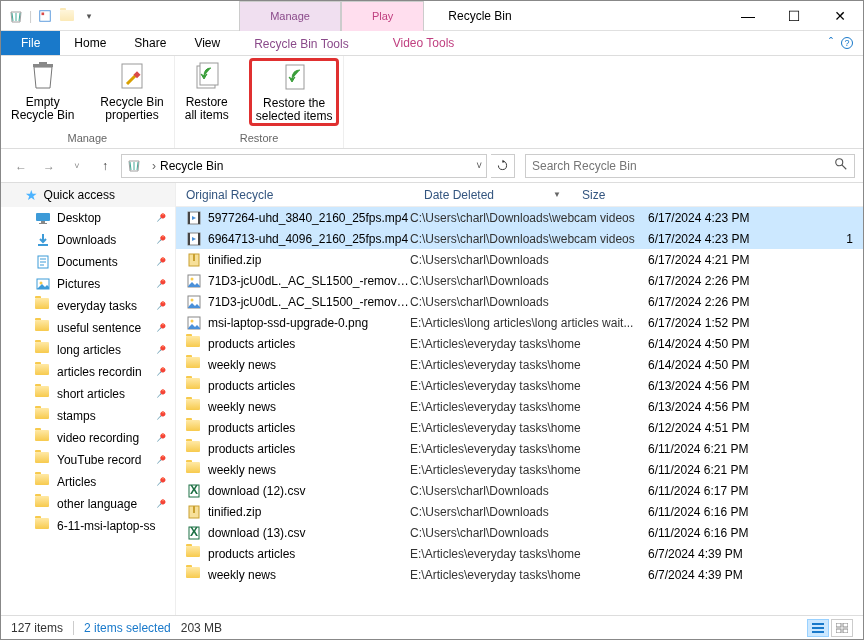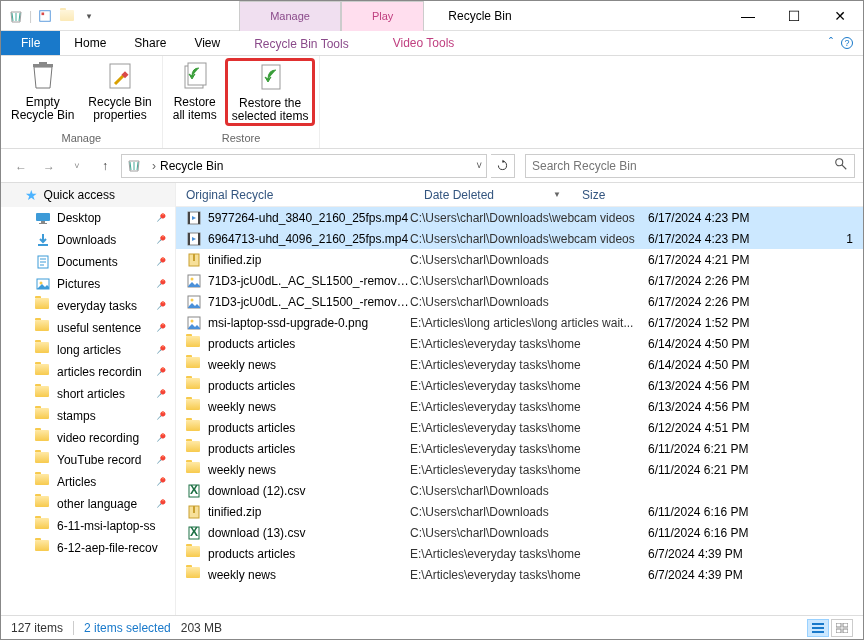--- a/index.html
+++ b/index.html
@@ -19,21 +19,21 @@
 .ribbon-tabs { height: 25px; display: flex; align-items: stretch; background: #fff; border-bottom: 1px solid #ddd; }
 .rt { padding: 0 14px; display: flex; align-items: center; cursor: pointer; font-size: 12px; }
 .rt.file { background: #1979ca; color: #fff; padding: 0 20px; }
 .rt.active { background: #fff; border-top: 2px solid transparent; }
 .rt.tools1 { color: #8a4a8a; padding: 0 20px; }
 .rt.tools2 { color: #c04080; padding: 0 24px; }
 .ribbon-collapse { margin-left: auto; padding: 0 10px; display: flex; align-items: center; color: #1979ca; }
 
 .ribbon-body { height: 93px; background: #fff; border-bottom: 1px solid #ddd; display: flex; }
 .rgroup { display: flex; flex-direction: column; border-right: 1px solid #eee; padding: 2px 4px; }
-.rgroup-items { display: flex; flex: 1; align-items: flex-start; gap: 2px; }
+.rgroup-items { display: flex; flex: 1; align-items: flex-start; gap: 14px; }
 .rgroup-label { text-align: center; font-size: 11px; color: #666; padding: 2px 0; }
 .rbtn { display: flex; flex-direction: column; align-items: center; padding: 2px 6px; cursor: pointer; text-align: center; font-size: 11px; line-height: 13px; }
 .rbtn-icon { width: 32px; height: 32px; margin-bottom: 4px; display: flex; align-items: center; justify-content: center; }
 .rbtn.highlighted { border: 3px solid #e03030; border-radius: 4px; padding: 0 4px; }
 
 .navbar { height: 34px; display: flex; align-items: center; padding: 4px 8px; gap: 4px; border-bottom: 1px solid #ddd; }
 .navbtn { width: 24px; height: 24px; display: flex; align-items: center; justify-content: center; color: #888; cursor: pointer; }
 .navbtn.active { color: #333; }
 .addressbar { flex: 1; height: 24px; border: 1px solid #ccc; display: flex; align-items: center; padding: 0 4px; background: #fff; }
 .addr-icon { width: 18px; height: 18px; margin-right: 4px; }
@@ -332,26 +332,20 @@
             </div>
             <span class="sb-label">other language</span>
             <span class="sb-pin">📍</span>
           </div>
           <div class="sb-item">
             <div class="sb-icon">
               <div class="folder-icon"></div>
             </div>
             <span class="sb-label">6-11-msi-laptop-ss</span>
           </div>
-          <div class="sb-item">
-            <div class="sb-icon">
-              <div class="folder-icon"></div>
-            </div>
-            <span class="sb-label">6-12-aep-file-recov</span>
-          </div>
         </div>
     </div>
   </div>
   <div class="filelist">
     <div class="columns">
       <div class="col col-loc">Original Recycle</div>
       <div class="col col-date">
         <span>Date Deleted</span>
         <span class="sort-ind">▼</span>
       </div>
@@ -488,20 +482,21 @@
           <div class="cell-date">6/11/2024 6:21 PM</div>
           <div class="cell-size"></div>
         </div>
         <div class="row">
           <div class="row-icon"><svg class="file-icon-svg" viewBox="0 0 16 16">
               <rect x="3" y="2" width="10" height="12" fill="#fff" stroke="#1d7044"></rect>
               <text x="8" y="11" font-size="7" fill="#1d7044" text-anchor="middle" font-weight="bold">X</text>
             </svg></div>
           <div class="cell-name">download (12).csv</div>
           <div class="cell-loc">C:\Users\charl\Downloads</div>
+          <div class="cell-date">6/11/2024 6:17 PM</div>
           <div class="cell-size"></div>
         </div>
         <div class="row">
           <div class="row-icon"><svg class="file-icon-svg" viewBox="0 0 16 16">
               <rect x="3" y="2" width="10" height="12" fill="#f7e09a" stroke="#c9a030"></rect>
               <rect x="7" y="2" width="2" height="7" fill="#c9a030"></rect>
             </svg></div>
           <div class="cell-name">tinified.zip</div>
           <div class="cell-loc">C:\Users\charl\Downloads</div>
           <div class="cell-date">6/11/2024 6:16 PM</div>

